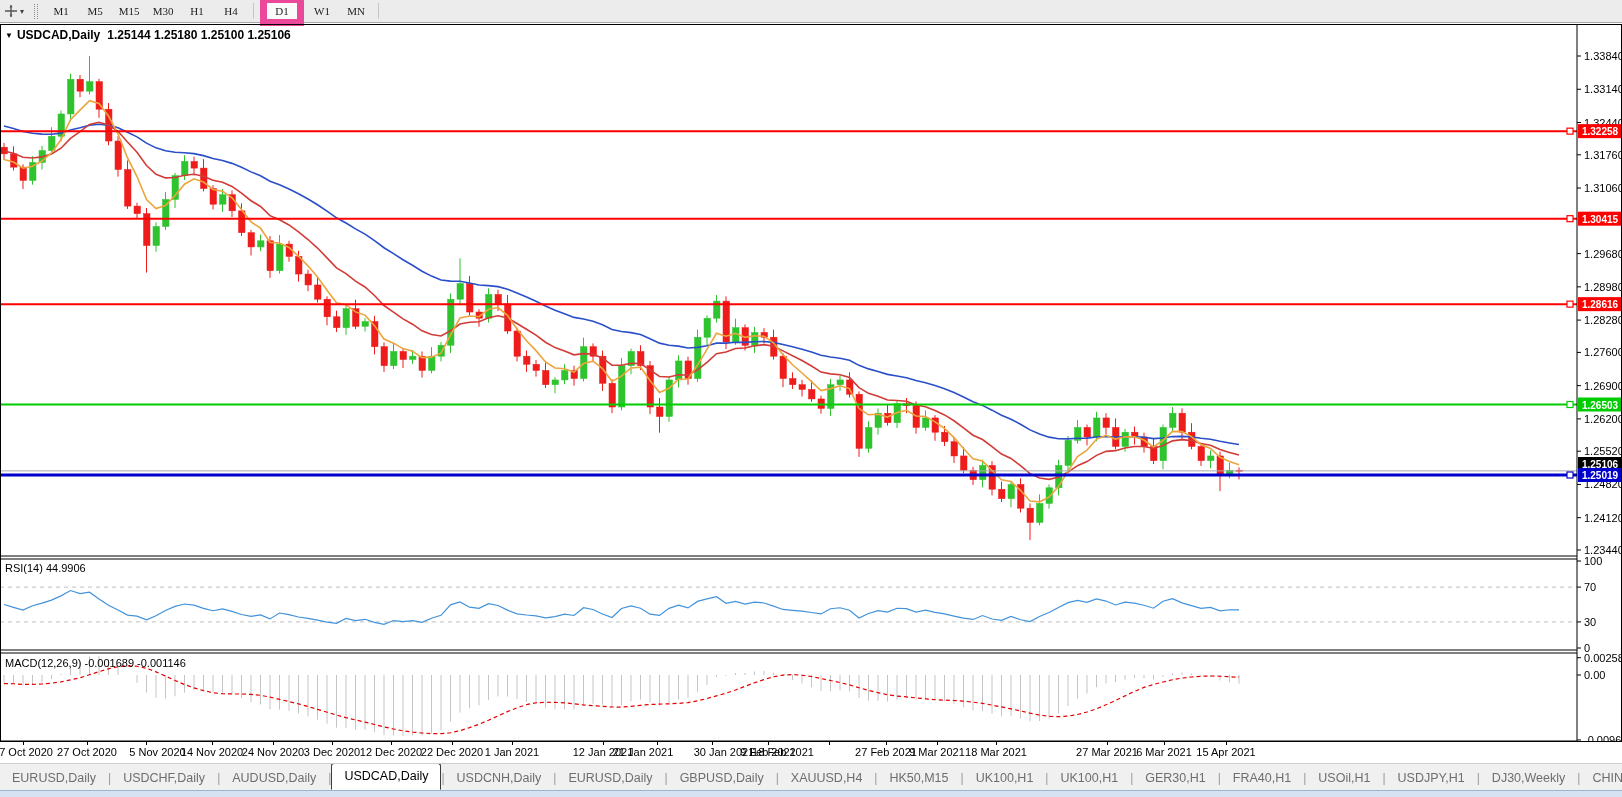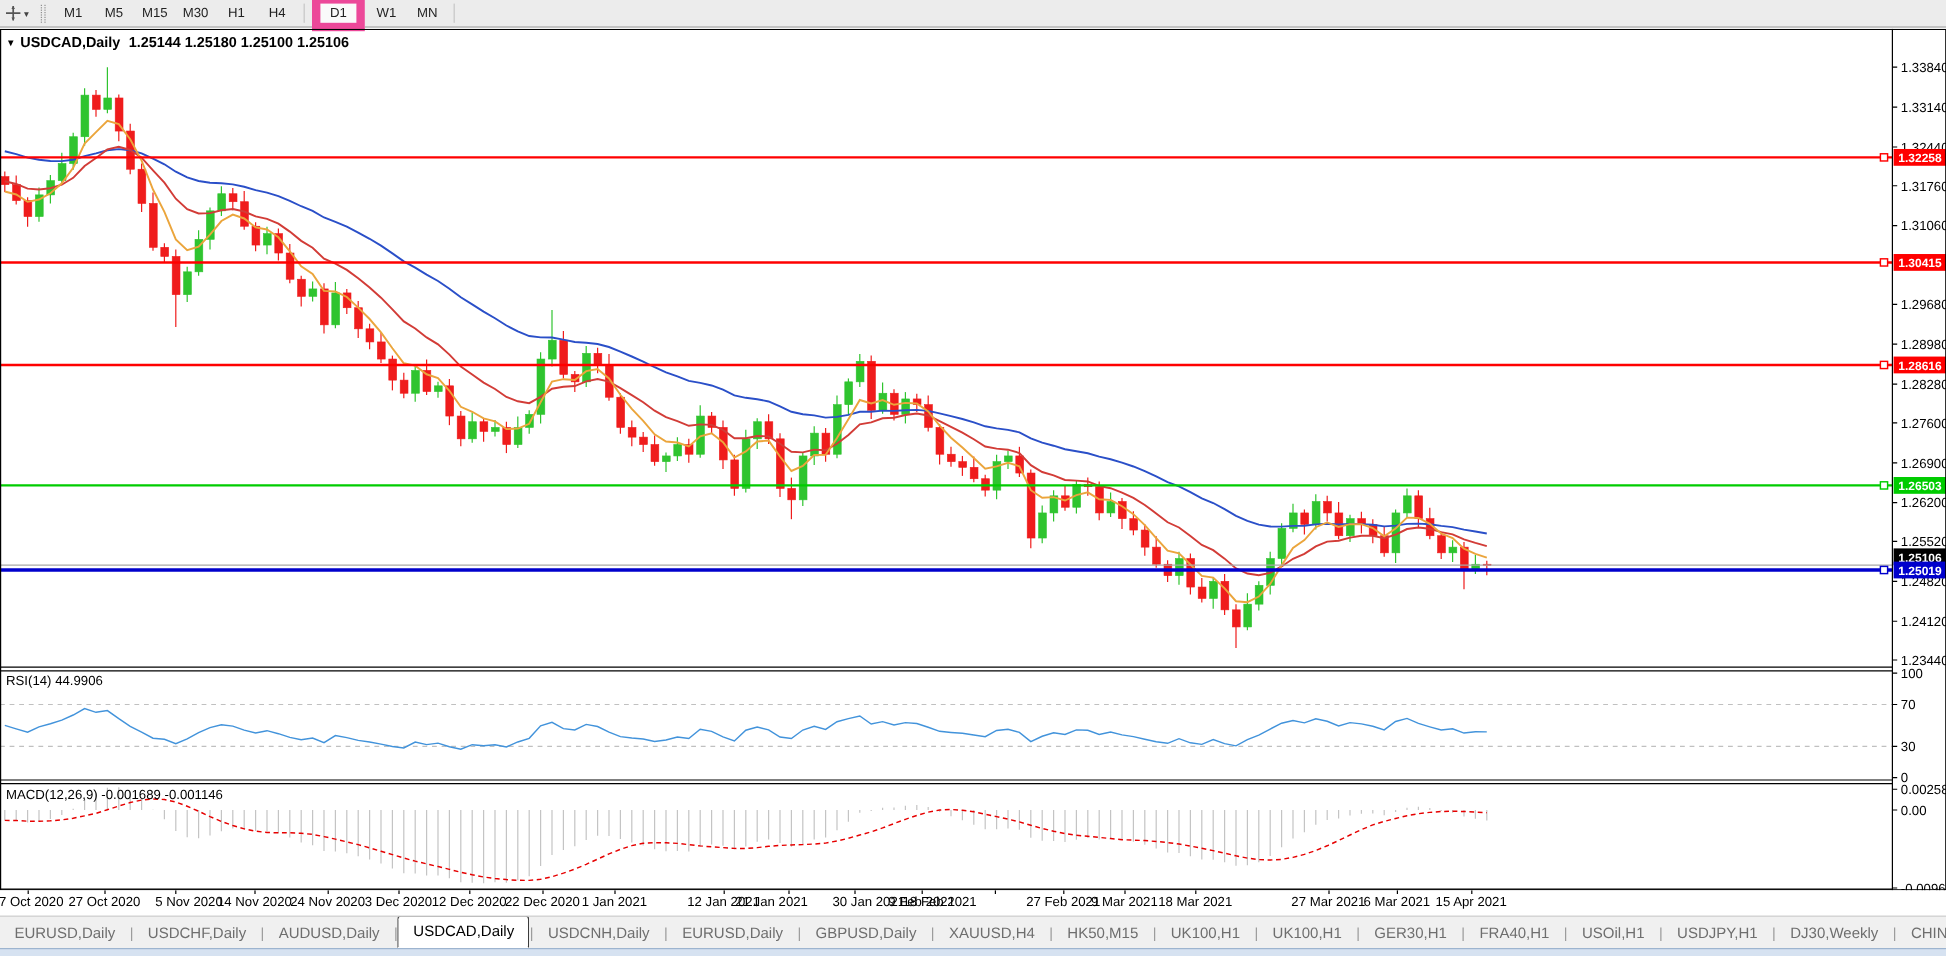--- a/index.html
+++ b/index.html
@@ -6,21 +6,21 @@
   .screen{position:relative;width:1622px;height:797px;overflow:hidden;
           font-family:"Liberation Sans","DejaVu Sans",sans-serif;background:#fff;}
   
   .toolbar{position:absolute;top:0;left:0;width:1622px;height:23px;background:#ececec;
            border-bottom:1px solid #a6a6a6;display:flex;align-items:center;box-sizing:border-box;}
   .tool-group{display:flex;align-items:center;padding:0 4px;}
   .cursor-glyph{width:14px;height:14px;display:inline-block;}
   .caret{font-size:8px;color:#444;margin-left:2px;}
   .grip{width:2px;height:15px;border-left:1px dotted #8f8f8f;border-right:1px dotted #8f8f8f;margin:0 6px;}
   .tf-btn{display:inline-block;min-width:24px;text-align:center;padding:2px 3px;font-size:11px;
-          color:#222;margin:0 1px;border:1px solid transparent;cursor:default;}
+          color:#222;margin:0 1px;border:1px solid transparent;cursor:default;font-family:Liberation Serif, serif;}
   .tf-btn.active{background:#fafafa;border:7px solid #ec4899;}
   .tsep{width:1px;height:16px;background:#c6c6c6;margin:0 5px;display:inline-block;}
   
   #chart-svg{position:absolute;top:24px;left:0;}
   .chart-title{position:absolute;top:28px;left:5px;font-size:12px;font-weight:700;color:#000;z-index:5;}
   .chart-title .tri{font-size:8px;font-weight:400;margin-right:4px;vertical-align:1px;}
   .chart-title .ohlc{margin-left:7px;}
   .panel-label{position:absolute;left:5px;font-size:11px;color:#000;z-index:5;}
   #rsi-label{top:562px;}
   #macd-label{top:657px;}

